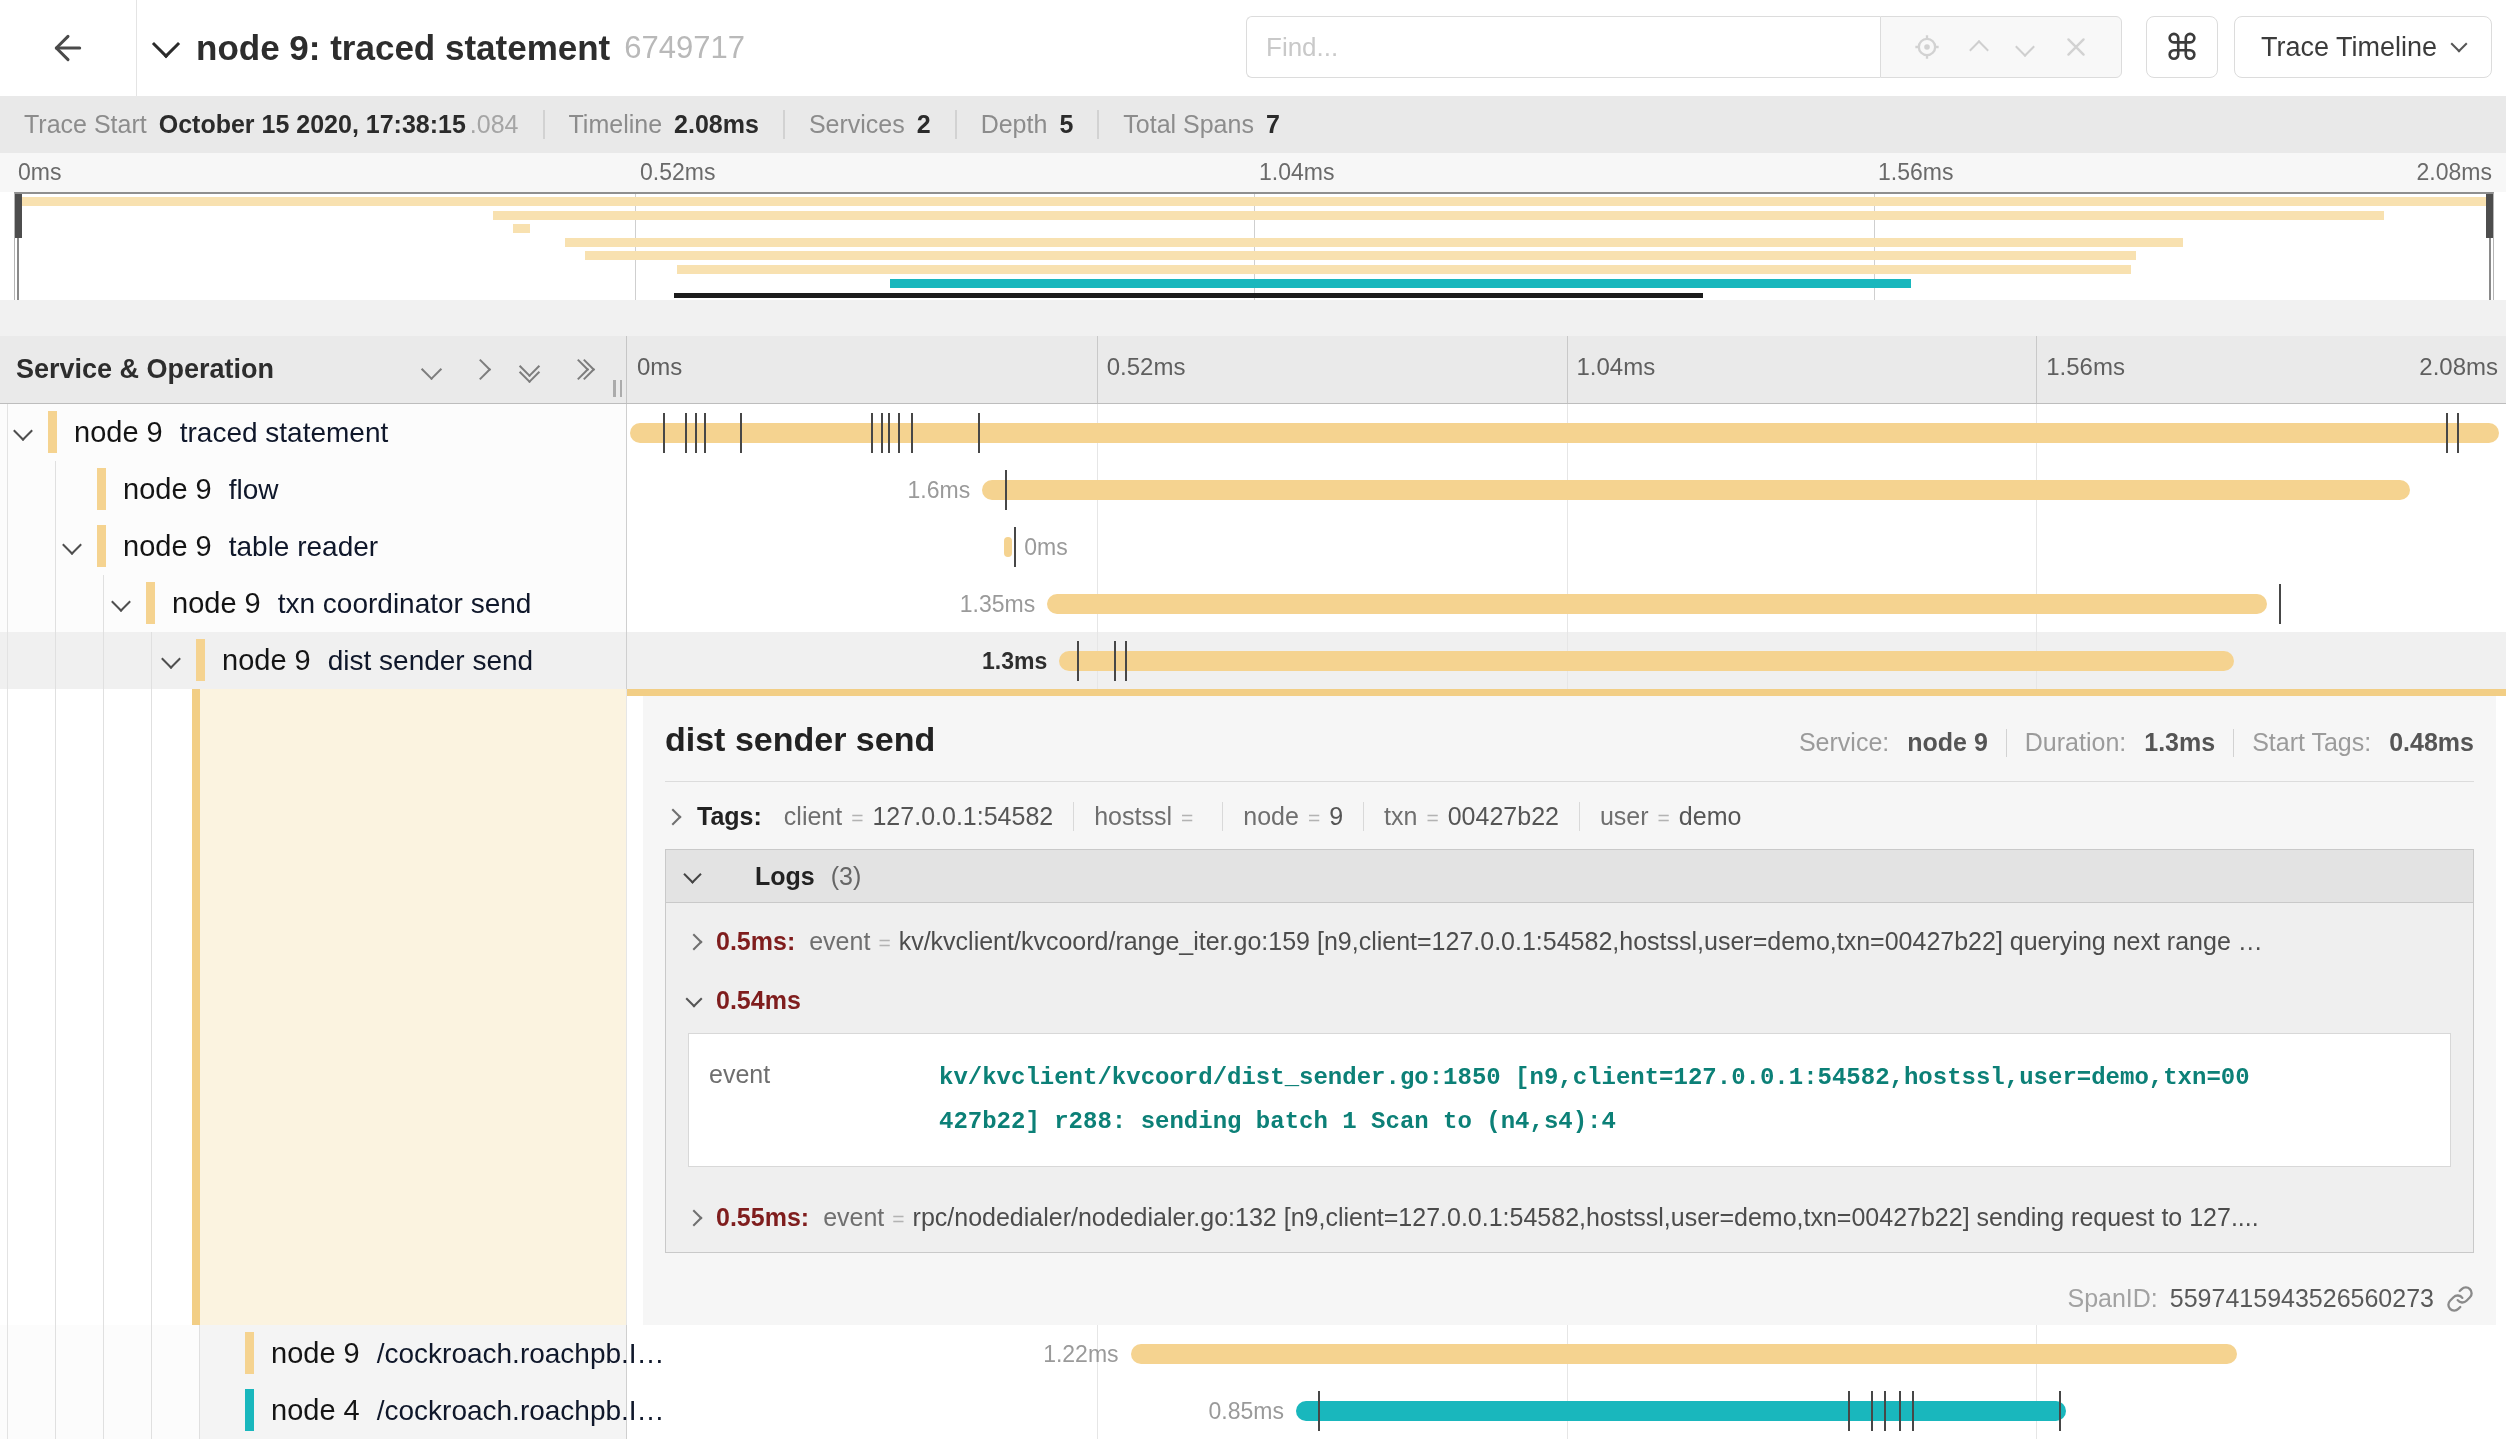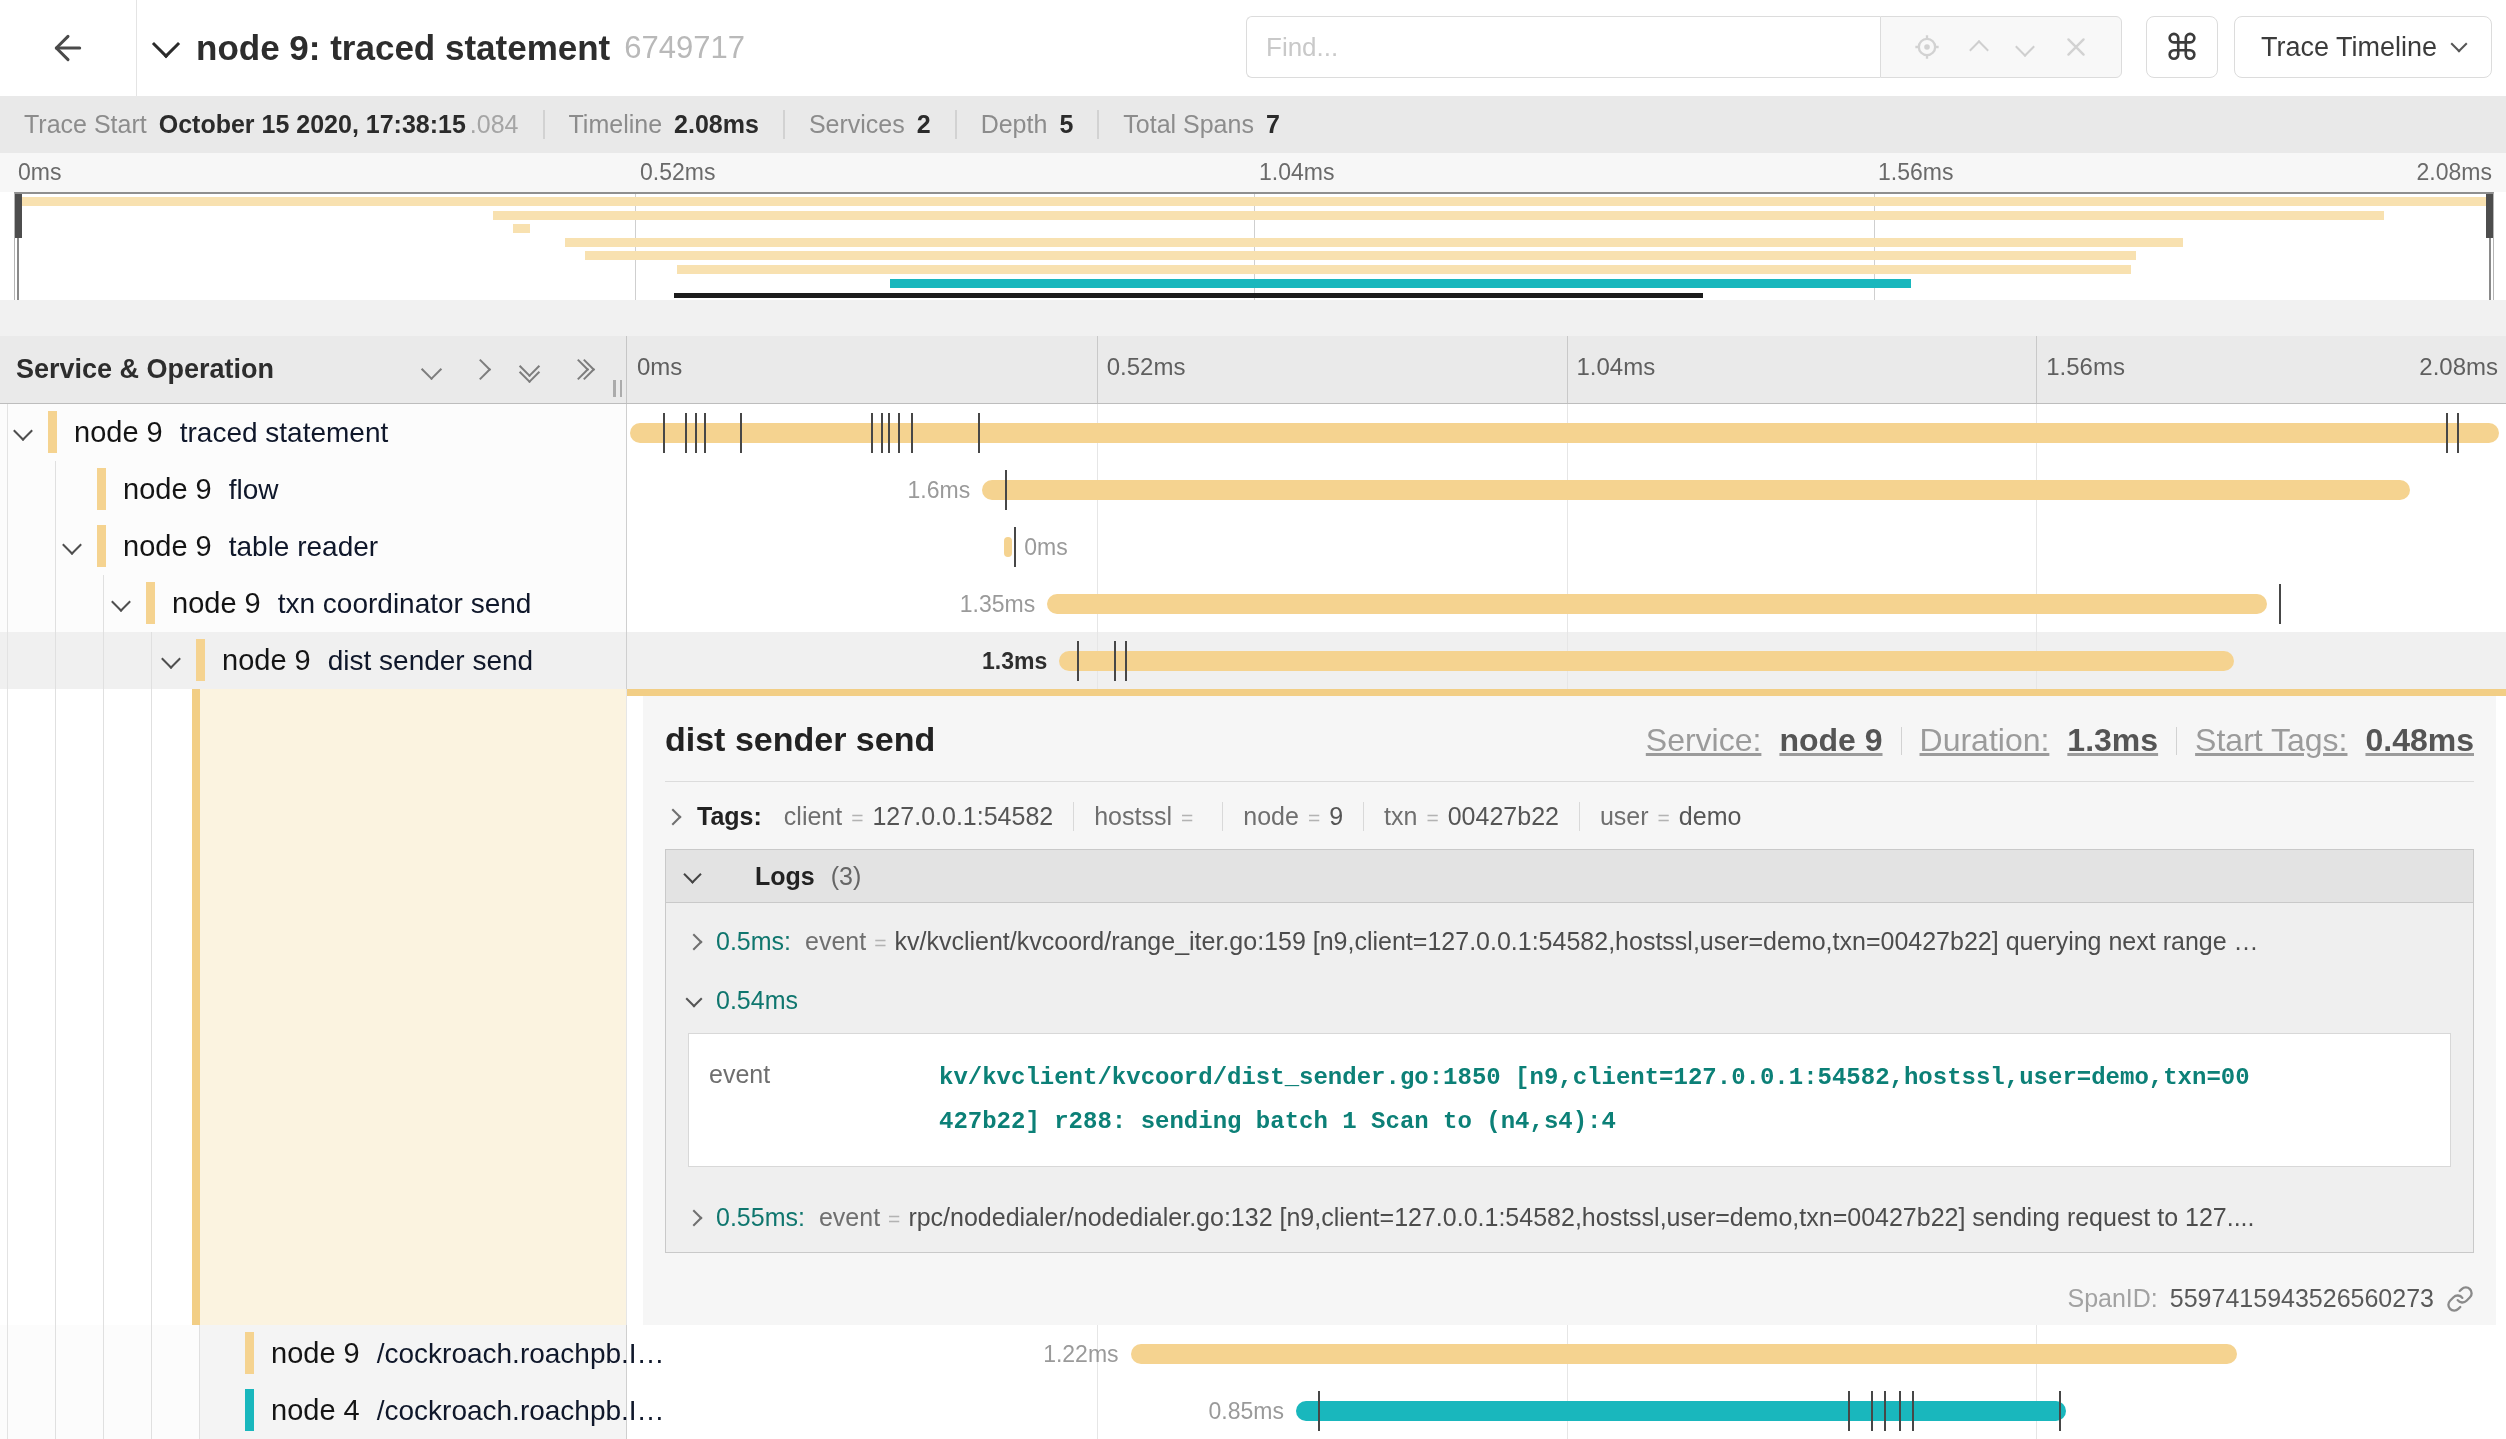--- a/index.html
+++ b/index.html
@@ -97,21 +97,21 @@
   .detail-row{display:flex;height:636px;position:relative;}
   .detail-name{width:627px;min-width:627px;position:relative;background:#fff;
                border-right:1px solid #e6e6e6;box-sizing:border-box;}
   .accent{position:absolute;left:192px;width:8px;top:0;bottom:0;background:#F2CE85;}
   .cream{position:absolute;left:200px;right:0;top:0;bottom:0;background:#FBF3E0;}
   .detail-body{flex:1;position:relative;background:#fff;border-top:7px solid #F2CE85;z-index:3;}
   .panel{position:absolute;left:16px;right:10px;top:0;bottom:0;background:#f6f6f6;
          padding:24px 22px 0 22px;box-sizing:border-box;}
   .d-head{display:flex;align-items:baseline;}
   .d-title{font-size:34px;font-weight:700;color:#222;}
-  .meta{margin-left:auto;display:flex;align-items:center;gap:18px;font-size:32px;color:#9b9b9b;text-decoration:underline;}
+  .meta{margin-left:auto;display:flex;align-items:center;gap:18px;font-size:25px;color:#9b9b9b;}
   .meta b{color:#555;font-weight:700;}
   .meta .msep{width:1px;height:28px;background:#d2d2d2;align-self:center;}
   .d-hr{border:none;border-top:1px solid #dcdcdc;margin:22px 0 0 0;}
   .tags-row{display:flex;align-items:center;margin-top:20px;font-size:25px;flex-wrap:nowrap;}
   .tags-row .chev{width:10px;height:10px;border-width:0 2.5px 2.5px 0;color:#707070;margin:0 18px 0 2px;}
   .tags-label{font-weight:700;color:#222;margin-right:22px;}
   .tag{display:flex;align-items:baseline;gap:9px;}
   .tag .k{color:#6f6f6f;}
   .tag .eq{color:#b3b3b3;font-size:21px;}
   .tag .v{color:#555;}
@@ -119,21 +119,21 @@
   .logs-box{margin-top:18px;border:1px solid #c9c9c9;}
   .logs-head{height:52px;background:#e3e3e3;border-bottom:1px solid #c9c9c9;display:flex;
              align-items:center;padding-left:20px;gap:16px;font-size:25px;cursor:pointer;}
   .logs-head .chev{width:11px;height:11px;border-width:0 2.5px 2.5px 0;color:#444;margin-top:-4px;}
   .logs-head b{color:#222;margin-left:40px;}
   .logs-head .cnt{color:#666;}
   .logs-body{background:#efefef;}
   .log-line{display:flex;align-items:baseline;padding:24px 22px 20px;font-size:25px;color:#4c4c4c;cursor:pointer;}
   .log-line .chev{width:10px;height:10px;border-width:0 2.5px 2.5px 0;color:#707070;
                   margin-right:16px;align-self:center;}
-  .log-time{font-weight:400;color:#0f766e;margin-right:14px;}
+  .log-time{font-weight:700;color:#7f1d1d;margin-right:14px;}
   .log-k{color:#6f6f6f;margin-right:8px;}
   .log-eq{color:#b3b3b3;font-size:21px;margin-right:8px;}
   .log-text{color:#4c4c4c;white-space:nowrap;overflow:hidden;}
   .log-exp-head{display:flex;align-items:center;padding:10px 22px 12px;font-size:25px;cursor:pointer;}
   .log-exp-head .chev{width:10px;height:10px;border-width:0 2.5px 2.5px 0;color:#555;margin-right:16px;margin-top:-4px;}
   .event-box{margin:6px 22px 12px;background:#fff;border:1px solid #d8d8d8;display:flex;padding:22px 20px;}
   .ev-key{width:230px;font-size:25px;color:#6f6f6f;padding-top:4px;}
   .ev-val{font-family:"Liberation Mono",monospace;font-size:24px;font-weight:700;color:#0c8077;
           width:1320px;word-break:break-all;line-height:44px;}
   .log-note{font-size:23px;color:#9b9b9b;padding:16px 22px 20px;}

